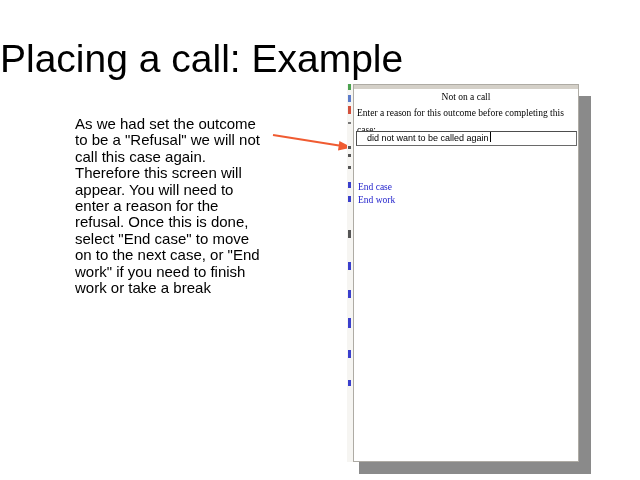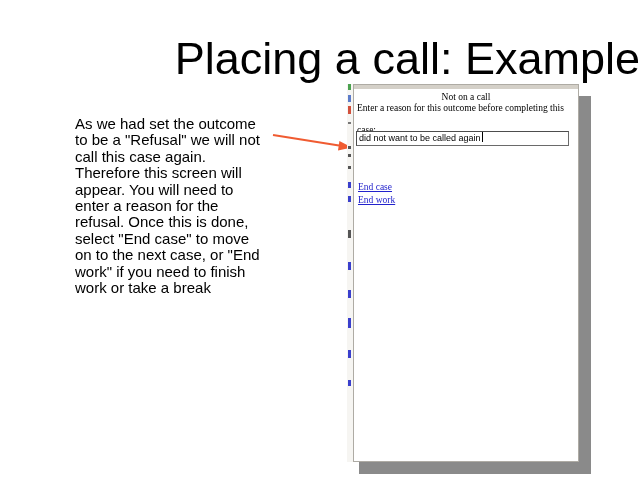--- a/index.html
+++ b/index.html
@@ -5,23 +5,23 @@
   html,body { margin:0; padding:0; }
   #slide {
     position: relative;
     width: 640px; height: 480px;
     background: #ffffff;
     overflow: hidden;
     font-family: "Liberation Sans", sans-serif;
   }
   .title {
     position: absolute;
-    left: 0; right: 0; top: 38px;
-    text-align: right;
-    font-size: 45px;
+    left: 0; right: 6px; top: 38px;
+    text-align: left;
+    font-size: 39px;
     line-height: 42px;
     color: #000;
     font-family: "Liberation Sans", sans-serif;
   }
   .body-text {
     position: absolute;
     left: 75px; top: 116px;
     width: 188px;
     font-size: 15px;
     line-height: 16.4px;
@@ -65,52 +65,51 @@
     height: 4px;
     background: var(--chrome, #D4D0C8);
   }
   .dlg-title {
     position: absolute;
     left: 0; right: 0; top: 7px;
     text-align: center;
   }
   .dlg-prompt {
     position: absolute;
-    left: 3px; top: 12px;
+    left: 3px; top: 20px;
     width: 216px;
-    line-height: 22px;
+    line-height: 17px;
   }
   .dlg-input {
     position: absolute;
     left: 2px; top: 46px;
     width: 209px; height: 13px;
     background: #fff;
     border: 1px solid #6A6A6A;
     border-top-color: #4d4d4d;
     border-left-color: #4d4d4d;
     font-family: "Liberation Sans", sans-serif;
     font-size: 9px;
     line-height: 13px;
-    padding-left: 2px;
+    padding-left: 10px;
     white-space: nowrap;
     overflow: hidden;
     cursor: text;
   }
   .caret {
     display: inline-block;
     width: 1px; height: 10px;
     background: #000;
     vertical-align: -1px;
     margin-left: 1px;
   }
   .dlg-link {
     position: absolute;
     left: 4px;
     color: var(--link, #2222CC);
-    text-decoration: underline;
     cursor: pointer;
   }
   .dlg-link.end-case { top: 97px; }
   .dlg-link.end-work { top: 110px; text-align: right; }
 </style>
 </head>
 <body>
 
 <div id="slide">
 

